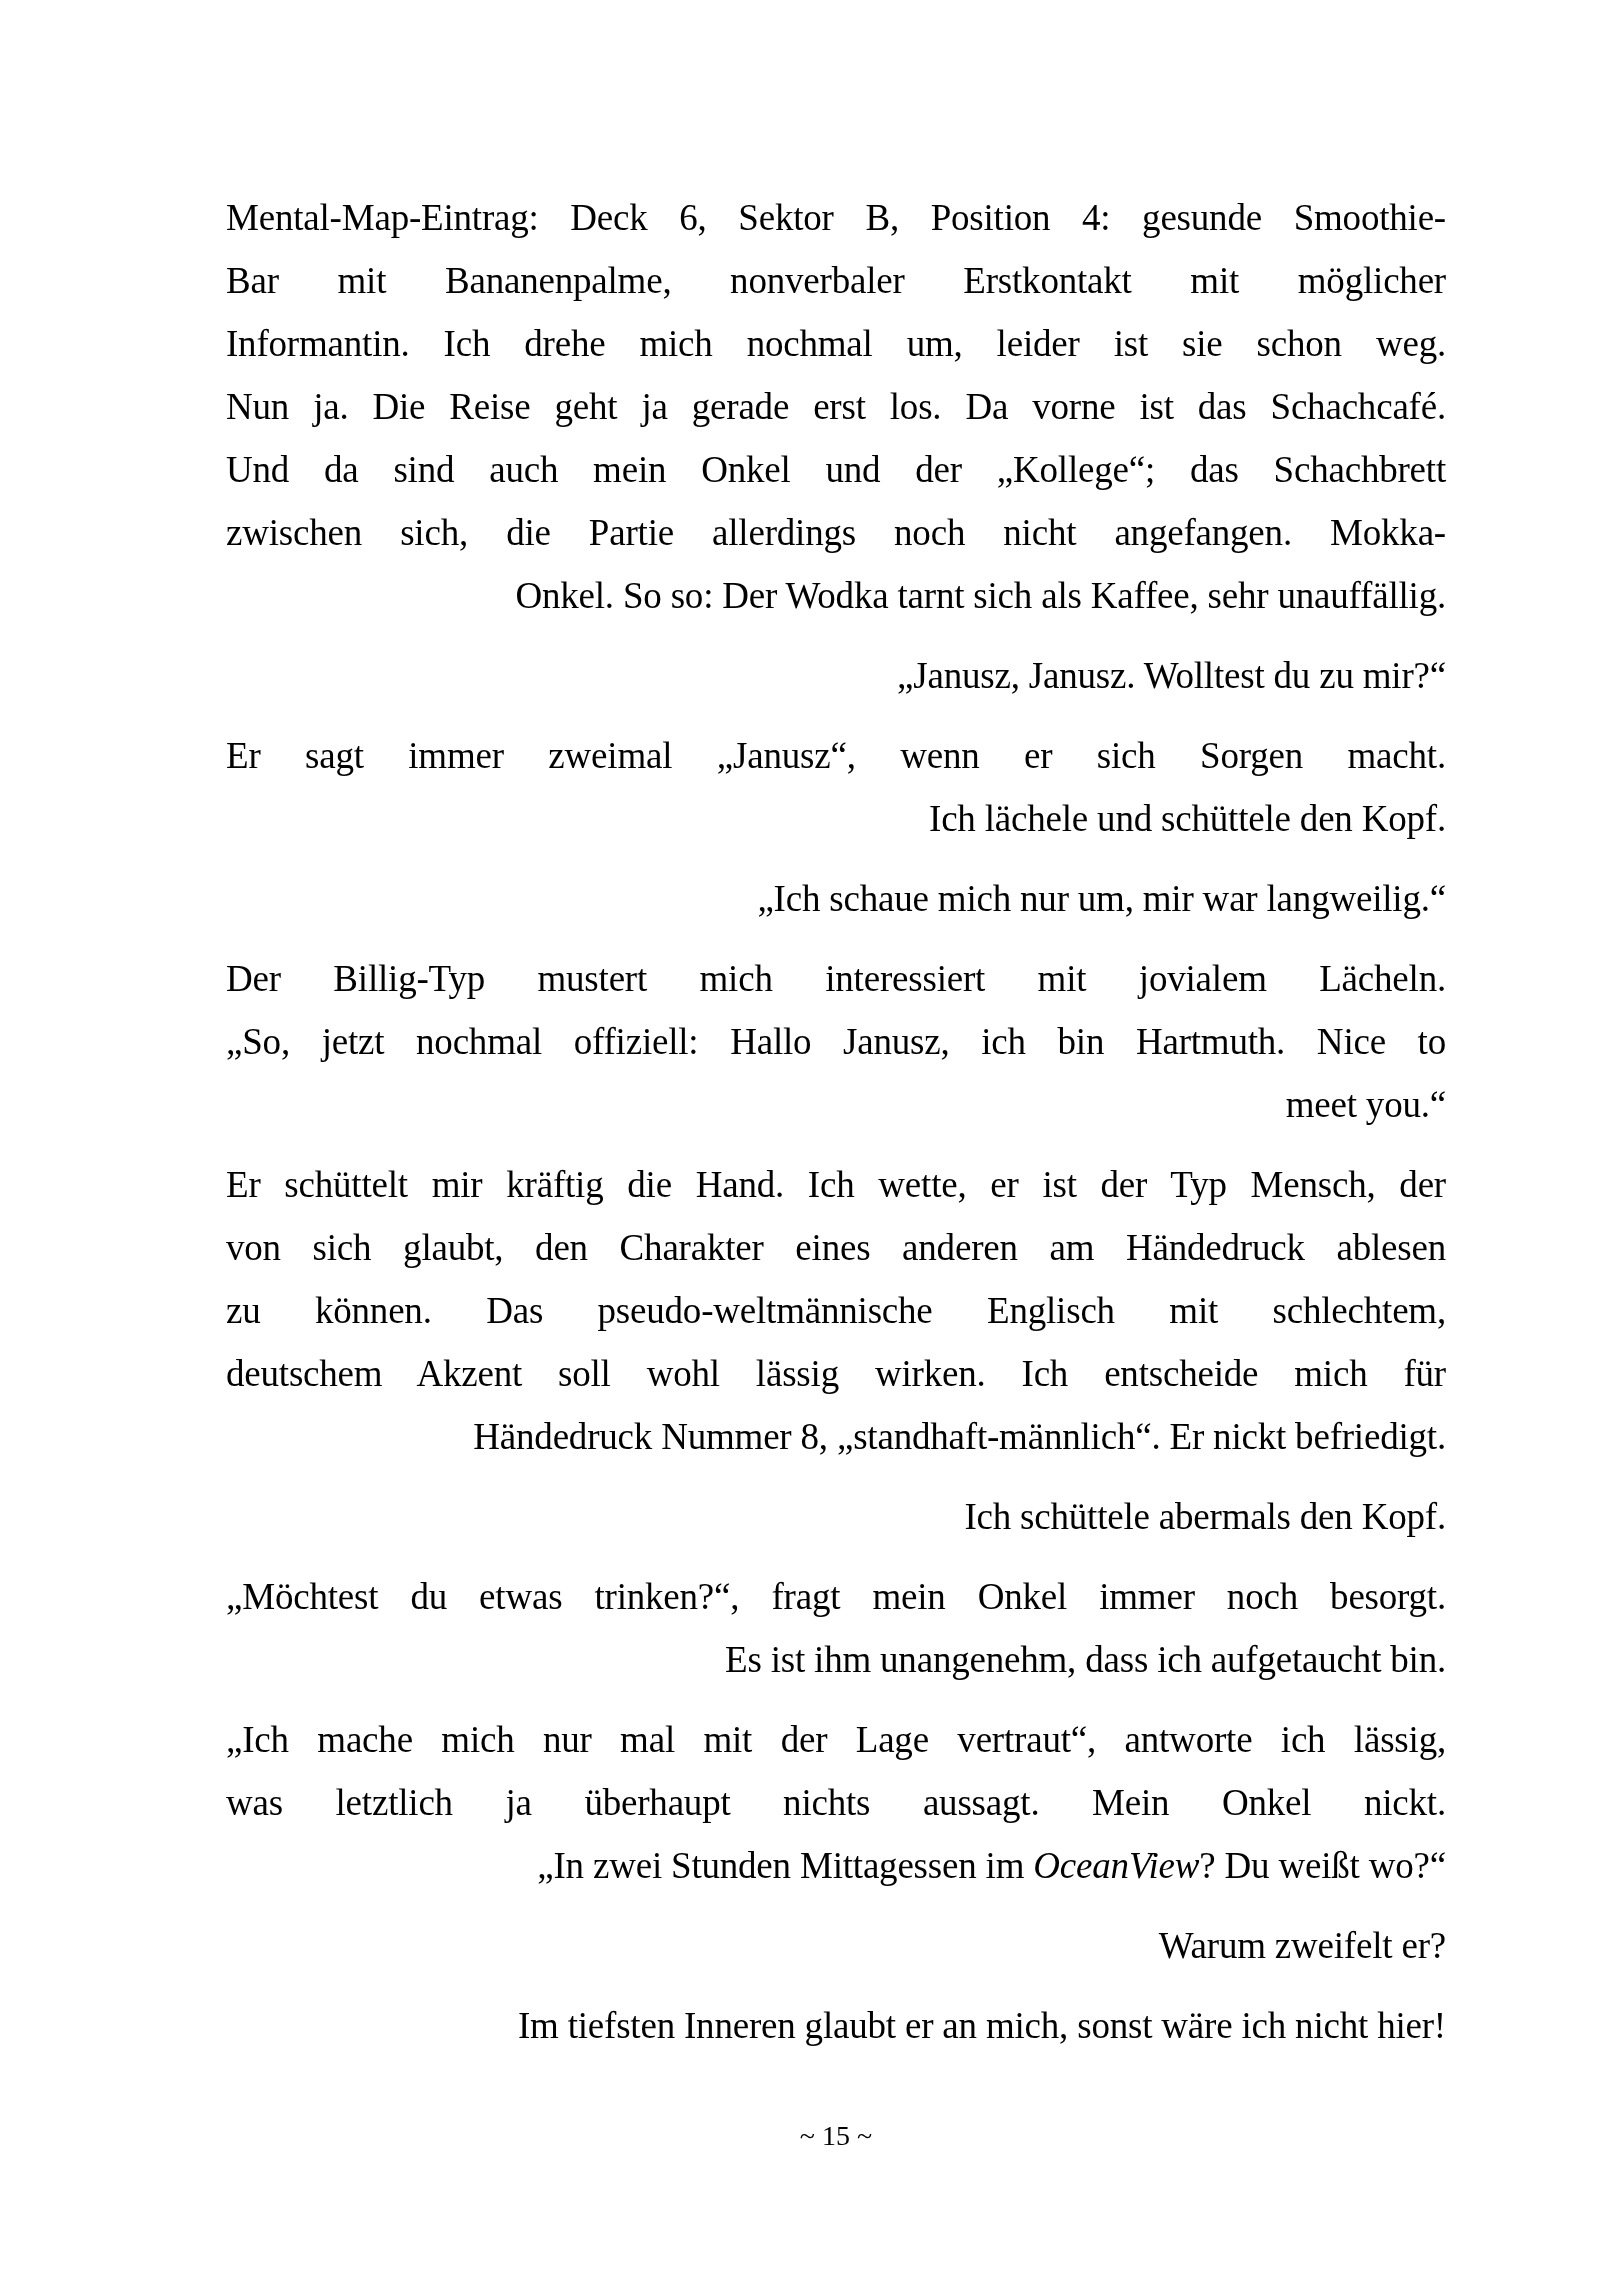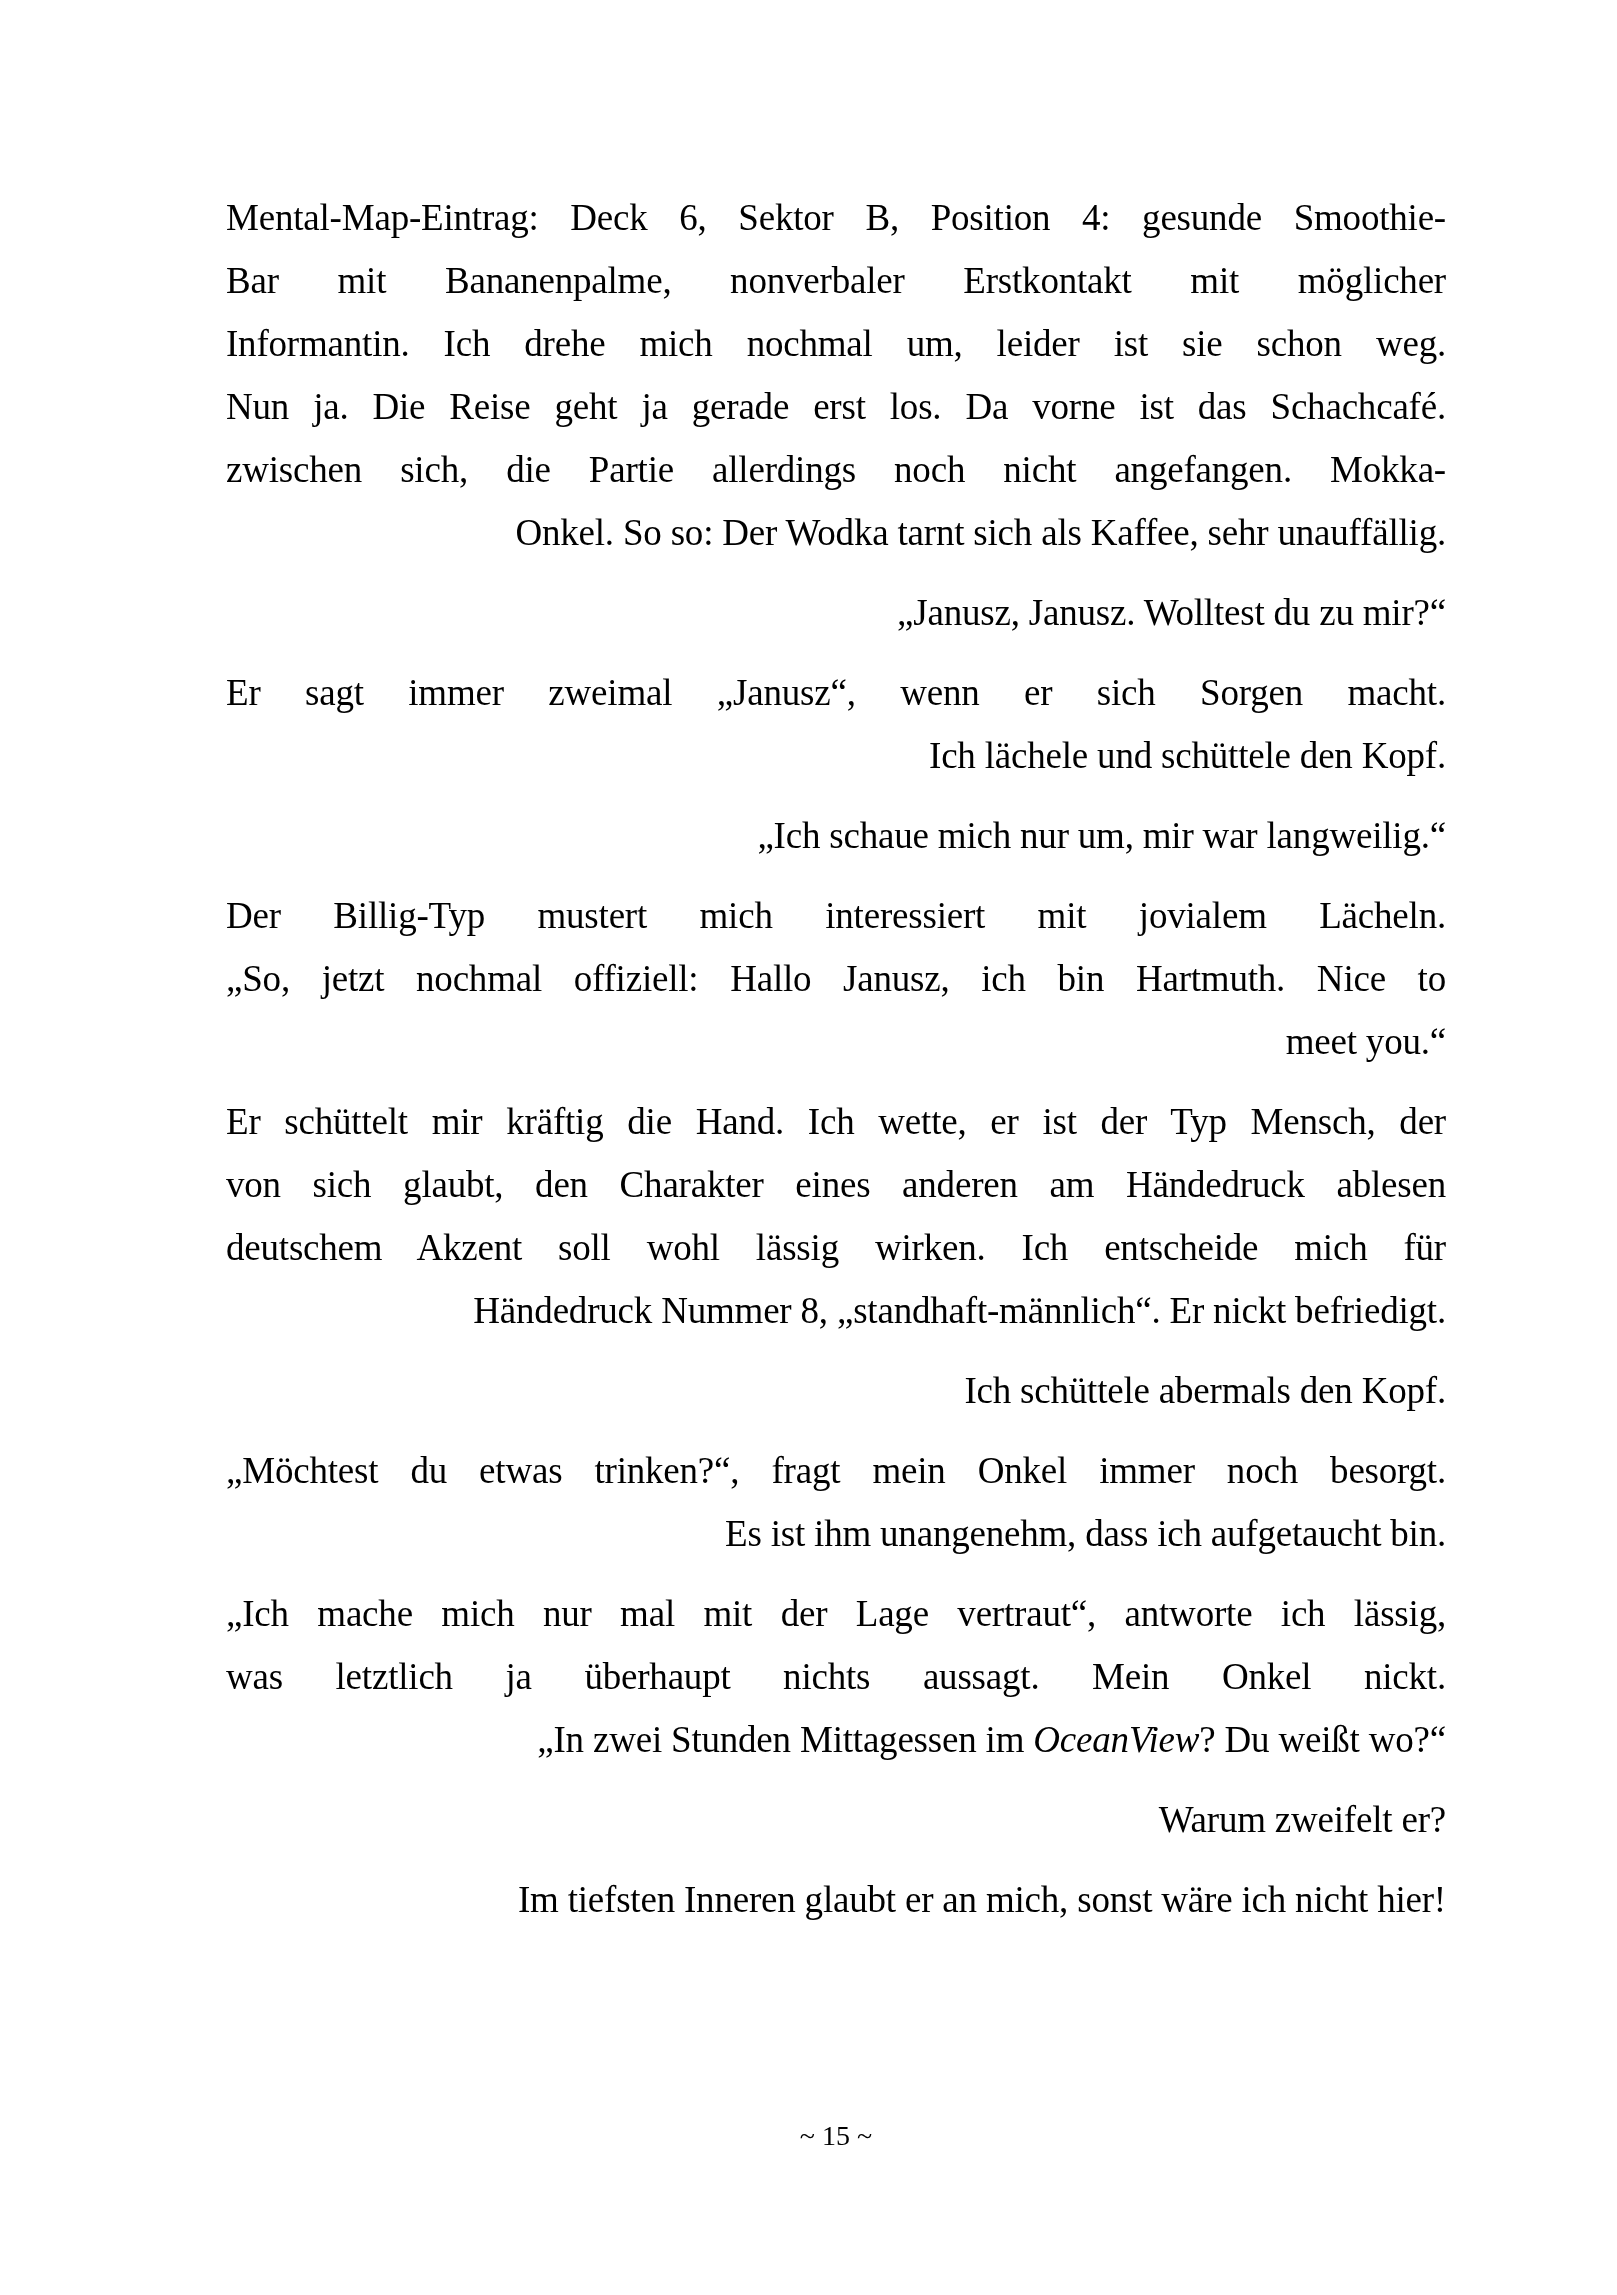--- a/index.html
+++ b/index.html
@@ -49,20 +49,21 @@
 </head>
 <body>
 
 <div class="page">
   <div class="text-block" id="text-block">
       <div class="paragraph">
         <div class="line jl"><span>Mental-Map-Eintrag: Deck 6, Sektor B, Position 4: gesunde Smoothie-</span></div>
         <div class="line jl"><span>Bar mit Bananenpalme, nonverbaler Erstkontakt mit möglicher</span></div>
         <div class="line jl"><span>Informantin. Ich drehe mich nochmal um, leider ist sie schon weg.</span></div>
         <div class="line jl"><span>Nun ja. Die Reise geht ja gerade erst los. Da vorne ist das Schachcafé.</span></div>
+        <div class="line jl"><span>Und da sind auch mein Onkel und der „Kollege“; das Schachbrett</span></div>
         <div class="line jl"><span>zwischen sich, die Partie allerdings noch nicht angefangen. Mokka-</span></div>
         <div class="line last"><span>Onkel. So so: Der Wodka tarnt sich als Kaffee, sehr unauffällig.</span></div>
       </div>
       <div class="paragraph">
         <div class="line last"><span>„Janusz, Janusz. Wolltest du zu mir?“</span></div>
       </div>
       <div class="paragraph">
         <div class="line jl"><span>Er sagt immer zweimal „Janusz“, wenn er sich Sorgen macht.</span></div>
         <div class="line last"><span>Ich lächele und schüttele den Kopf.</span></div>
       </div>
@@ -70,20 +71,21 @@
         <div class="line last"><span>„Ich schaue mich nur um, mir war langweilig.“</span></div>
       </div>
       <div class="paragraph">
         <div class="line jl"><span>Der Billig-Typ mustert mich interessiert mit jovialem Lächeln.</span></div>
         <div class="line jl"><span>„So, jetzt nochmal offiziell: Hallo Janusz, ich bin Hartmuth. Nice to</span></div>
         <div class="line last"><span>meet you.“</span></div>
       </div>
       <div class="paragraph">
         <div class="line jl"><span>Er schüttelt mir kräftig die Hand. Ich wette, er ist der Typ Mensch, der</span></div>
         <div class="line jl"><span>von sich glaubt, den Charakter eines anderen am Händedruck ablesen</span></div>
+        <div class="line jl"><span>zu können. Das pseudo-weltmännische Englisch mit schlechtem,</span></div>
         <div class="line jl"><span>deutschem Akzent soll wohl lässig wirken. Ich entscheide mich für</span></div>
         <div class="line last"><span>Händedruck Nummer 8, „standhaft-männlich“. Er nickt befriedigt.</span></div>
       </div>
       <div class="paragraph">
         <div class="line last"><span>Ich schüttele abermals den Kopf.</span></div>
       </div>
       <div class="paragraph">
         <div class="line jl"><span>„Möchtest du etwas trinken?“, fragt mein Onkel immer noch besorgt.</span></div>
         <div class="line last"><span>Es ist ihm unangenehm, dass ich aufgetaucht bin.</span></div>
       </div>

